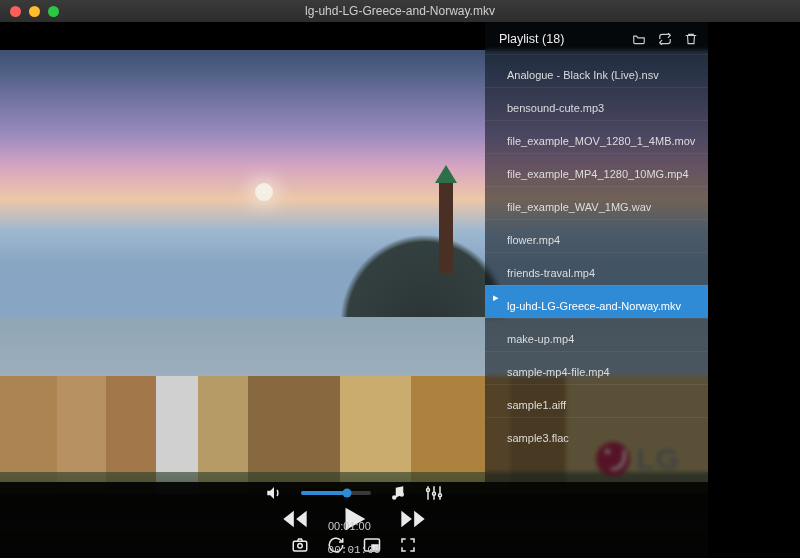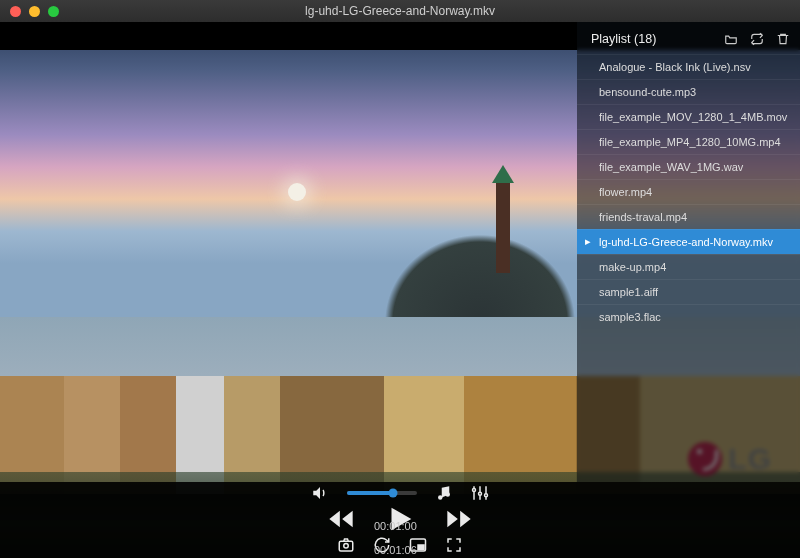--- a/index.html
+++ b/index.html
@@ -32,21 +32,21 @@
     .traffic-close { background:#ff5f57; }
     .traffic-min { background:#ffbd2e; }
     .traffic-max { background:#28c940; }
     .titlebar-title {
       position:absolute; left:0; right:0; text-align:center;
       color:#cfcfcf; font-size:12px; pointer-events:none;
     }
     
     .video-area {
       position: relative;
-      width: 800px;
+      width: 708px;
       height: calc(558px - 22px);
       overflow: hidden;
     }
     
     .backdrop {
       position:absolute; inset:0;
     }
     .backdrop .sky {
       position:absolute; left:0; right:0; top:0; height:60%;
       background: linear-gradient(180deg,#273a58 0%, #4e5f84 15%, #9b8bbf 35%, #d6a5c1 45%, #eec7a8 55%, #9db7d0 65%, #88a6c3 75%);
@@ -119,21 +119,21 @@
       padding:10px 10px 8px 14px;
       color:#eee; font-size:12.5px;
     }
     .playlist-header-icons { display:flex; gap:12px; }
     .pl-icon { width:14px; height:14px; color:#ccc; cursor:pointer; }
     .playlist-items {
       flex:1; overflow-y:auto;
     }
     .playlist-items::-webkit-scrollbar { width:0; }
     .pl-item {
-      padding:6px 10px 6px 22px;
+      padding:14px 10px 6px 22px;
       color:#ddd; font-size:11px;
       border-top:1px solid rgba(255,255,255,0.06);
       cursor:pointer; position:relative;
       white-space:nowrap; overflow:hidden; text-overflow:ellipsis;
     }
     .pl-item.active {
       background:#2f8bd6; color:#fff;
     }
     .pl-item.active::before {
       content:"▸"; position:absolute; left:8px; top:5px; font-size:11px;
@@ -156,21 +156,21 @@
     .vol-slider {
       width:70px; height:4px; background:#3a3a3a; position:relative; border-radius:2px;
     }
     .vol-fill { position:absolute; left:0; top:0; bottom:0; width:65%; background:#2f8bd6; border-radius:2px; }
     .vol-thumb { position:absolute; left:65%; top:50%; width:9px; height:9px; background:#2f8bd6; border-radius:50%; transform:translate(-50%,-50%); }
     .progress {
       flex:1; height:4px; background:#3a3a3a; margin:0 14px; position:relative; border-radius:2px;
     }
     .progress-fill { position:absolute; left:0; top:0; bottom:0; width:1.6%; background:#2f8bd6; border-radius:2px; }
     .time { font-size:11px; color:#ccc; min-width:52px; }
-    .time.right { text-align:left; }
+    .time.right { text-align:left;font-family:Liberation Mono, monospace; }
   </style>
 </head>
 <body>
 
 <div class="titlebar">
   <div class="titlebar-traffic">
     <div class="traffic-dot traffic-close"></div>
     <div class="traffic-dot traffic-min"></div>
     <div class="traffic-dot traffic-max"></div>
   </div>
@@ -215,20 +215,21 @@
     <div class="playlist-items" id="playlist-items">
         <div class="pl-item">Analogue - Black Ink (Live).nsv</div>
         <div class="pl-item">bensound-cute.mp3</div>
         <div class="pl-item">file_example_MOV_1280_1_4MB.mov</div>
         <div class="pl-item">file_example_MP4_1280_10MG.mp4</div>
         <div class="pl-item">file_example_WAV_1MG.wav</div>
         <div class="pl-item">flower.mp4</div>
         <div class="pl-item">friends-traval.mp4</div>
         <div class="pl-item active">lg-uhd-LG-Greece-and-Norway.mkv</div>
         <div class="pl-item">make-up.mp4</div>
+        <div class="pl-item">sample-mp4-file.mp4</div>
         <div class="pl-item">sample1.aiff</div>
         <div class="pl-item">sample3.flac</div>
       </div>
   </div>
 
   <div class="controls">
     <div class="ctrl-row main">
       <div class="ctrl-group">
         <svg class="ctrl-icon" viewBox="0 0 24 24" fill="currentColor">
             <path d="M3 9v6h4l5 5V4L7 9H3z"></path>

